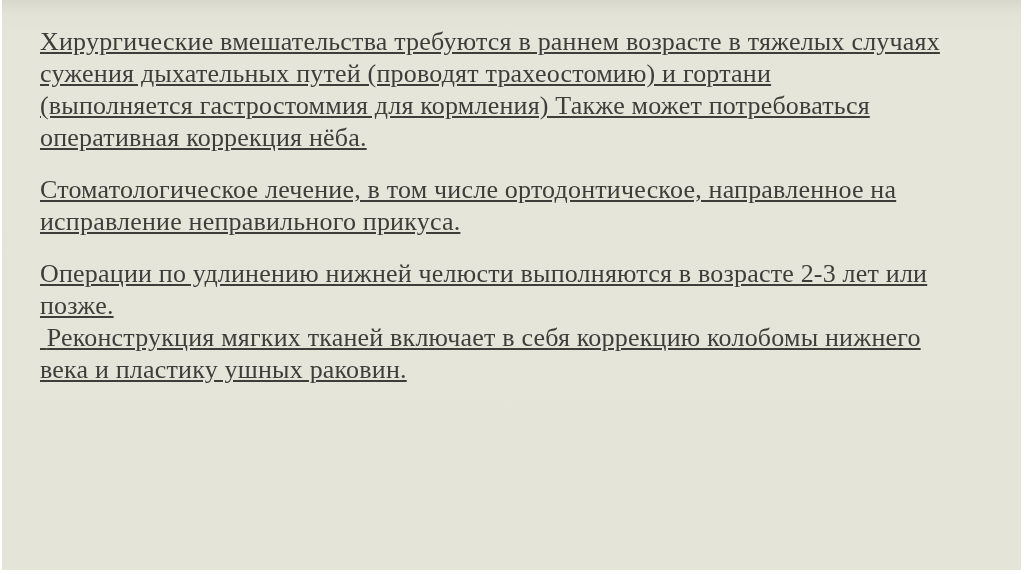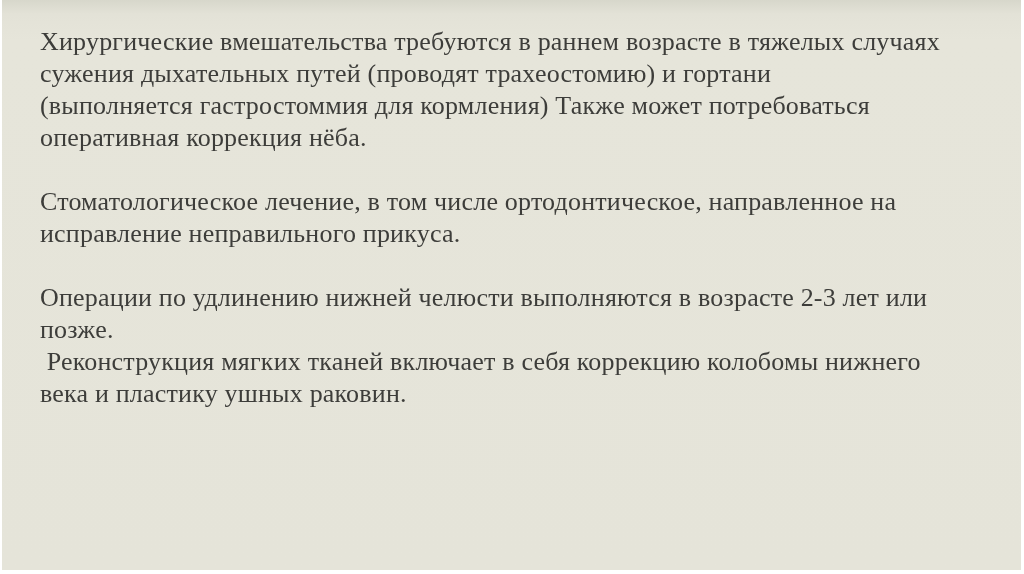--- a/index.html
+++ b/index.html
@@ -24,23 +24,24 @@
     top: 26px;
     width: 940px;
     font-family: "Liberation Serif", "DejaVu Serif", serif;
     font-size: 26px;
     line-height: 32px;
     letter-spacing: 0.2px;
     white-space: pre-wrap;
   }
   .para {
     margin: 0;
+    text-decoration: underline;
   }
   .para.gap {
-    margin-top: 32px;
+    margin-top: 20px;
   }
 </style>
 </head>
 <body>
 
 <div class="slide">
   <div class="text-block" style="color: rgb(61, 61, 58);"><p class="para">Хирургические вмешательства требуются в раннем возрасте в тяжелых случаях<br>сужения дыхательных путей (проводят трахеостомию) и гортани<br>(выполняется гастростоммия для кормления) Также может потребоваться<br>оперативная коррекция нёба.</p><p class="para gap">Стоматологическое лечение, в том числе ортодонтическое, направленное на<br>исправление неправильного прикуса.</p><p class="para gap">Операции по удлинению нижней челюсти выполняются в возрасте 2-3 лет или<br>позже.</p><p class="para"> Реконструкция мягких тканей включает в себя коррекцию колобомы нижнего<br>века и пластику ушных раковин.</p></div>
 </div>
 
 </body></html>

